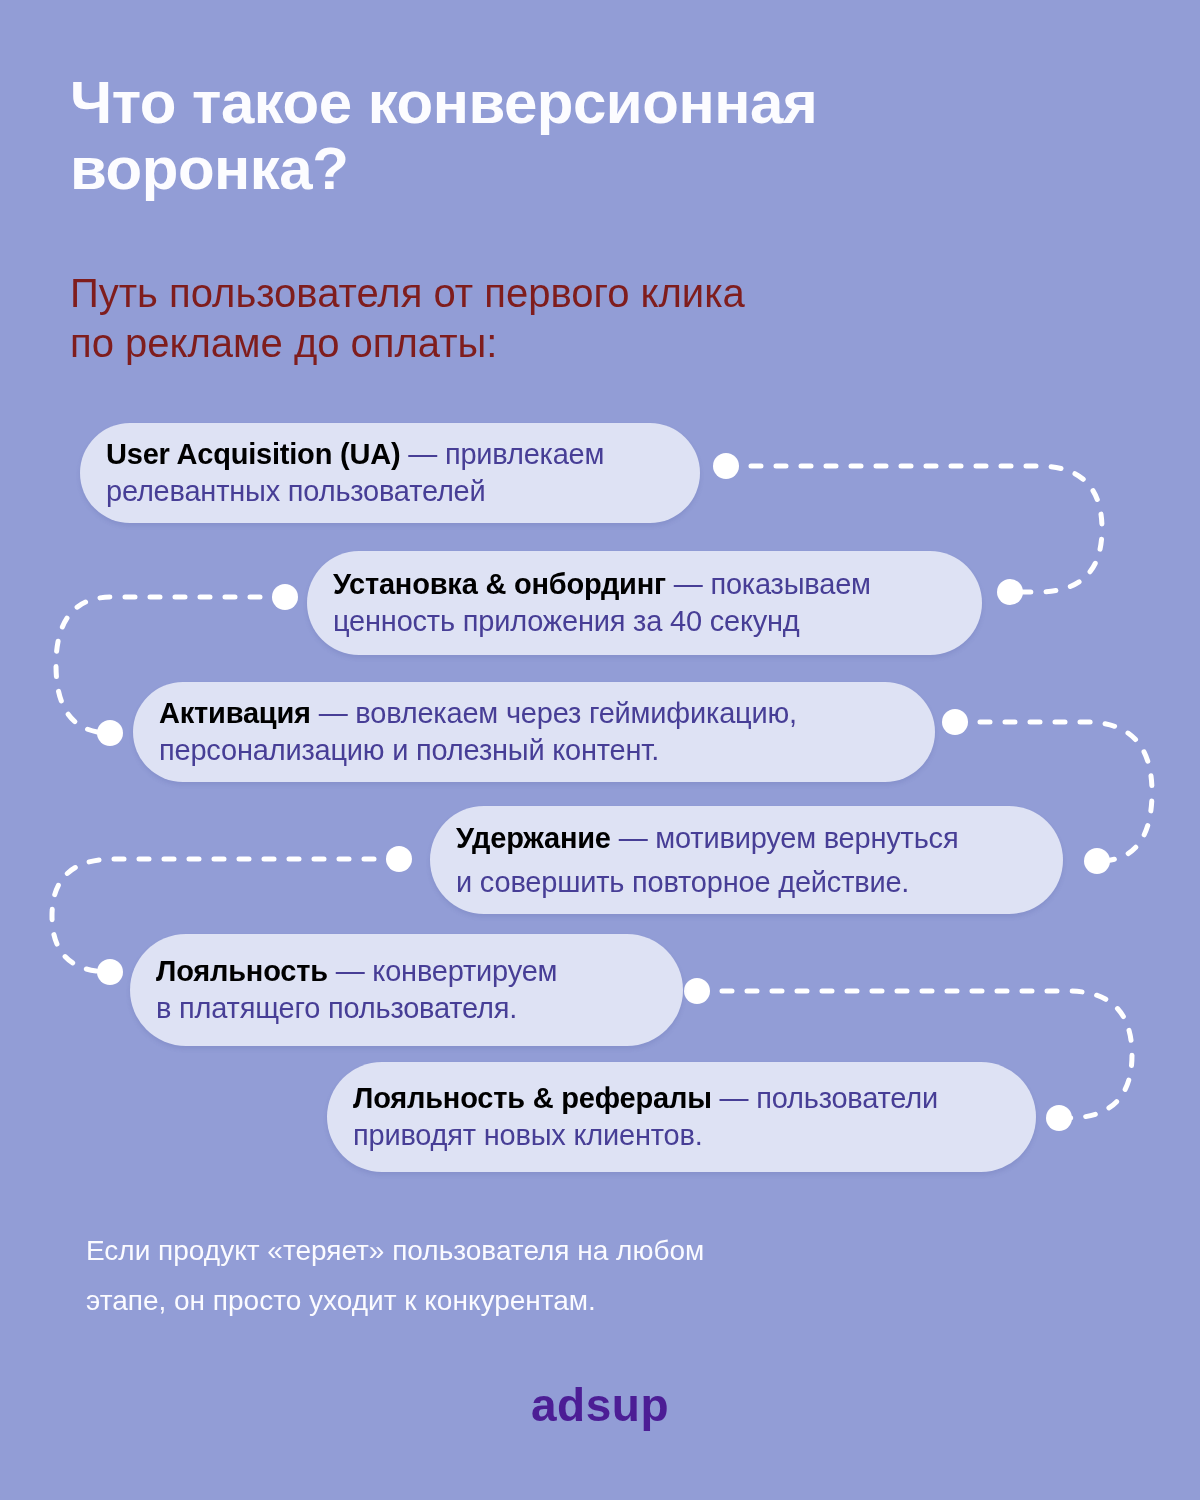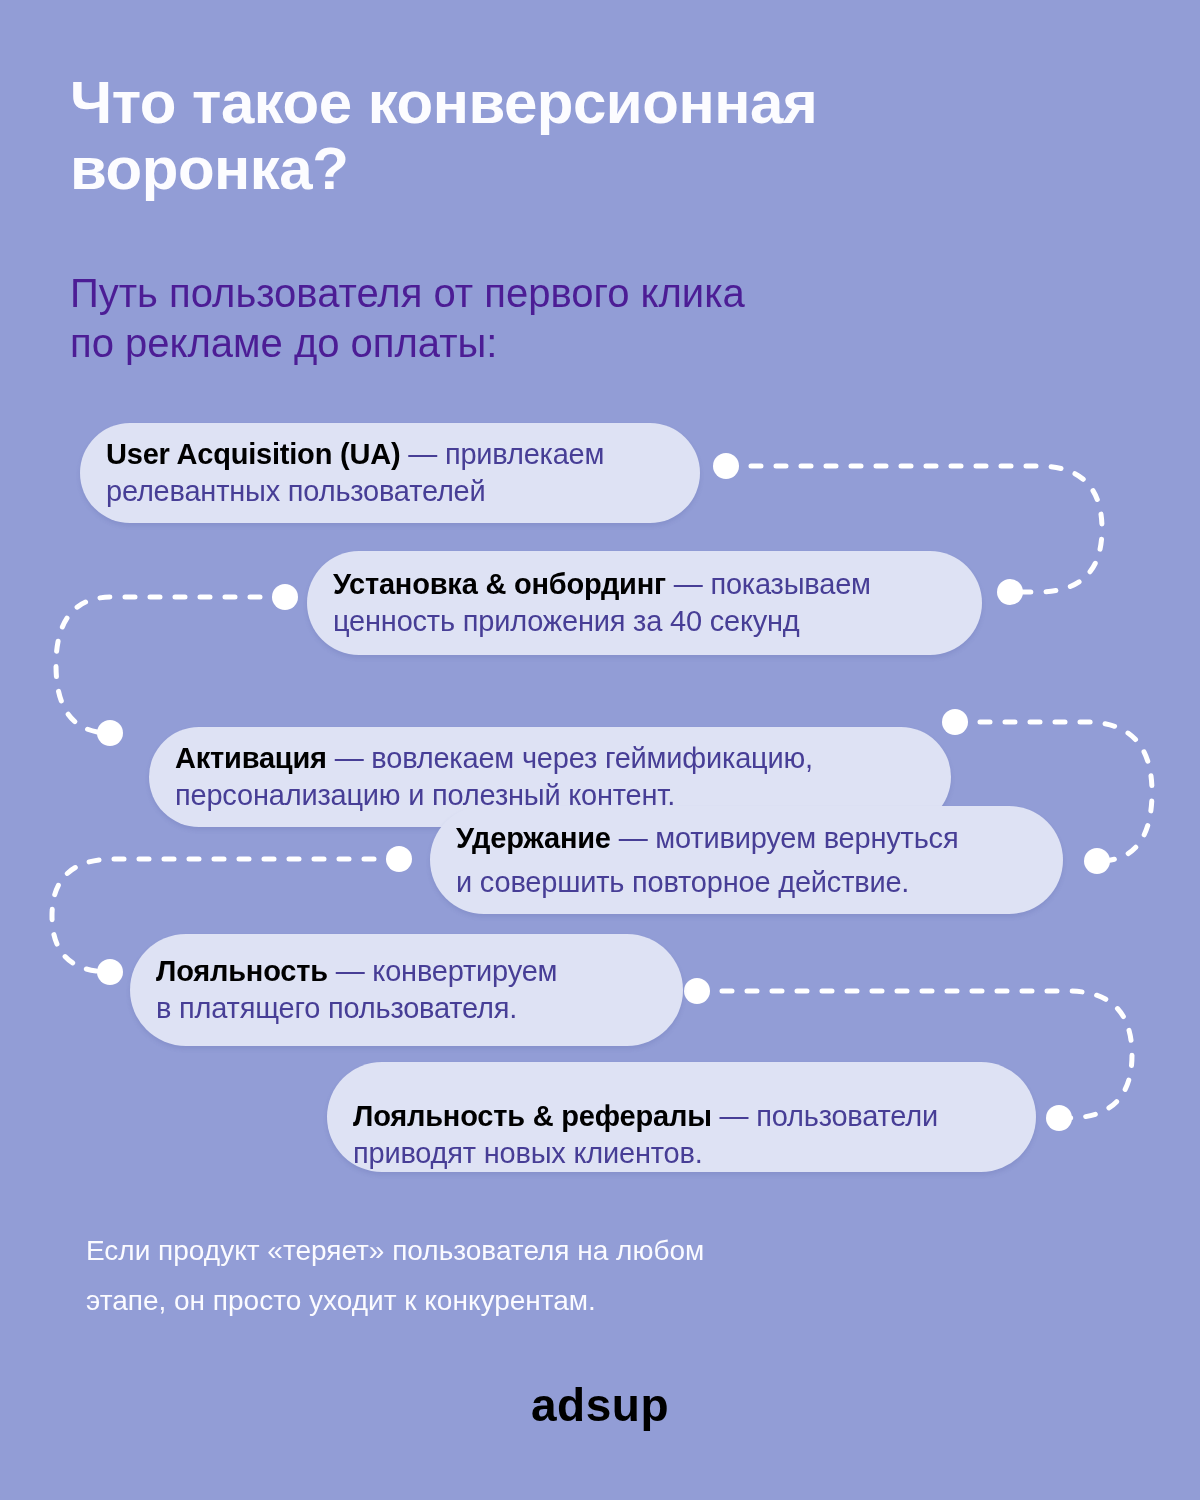--- a/index.html
+++ b/index.html
@@ -41,21 +41,21 @@
     line-height: 66px;
     letter-spacing: -0.5px;
   }
   .title .line, .subtitle .line, .footer-note .line { display: block; }
 
   .subtitle {
     position: absolute;
     left: 70px; top: 268px;
     width: 900px;
     margin: 0;
-    color: #4c1d95;
+    color: #7f1d1d;
     font-size: 40px;
     font-weight: 400;
     line-height: 50px;
   }
 
   .card {
     position: absolute;
     background: #dee2f4;
     border-radius: 56px;
     display: flex;
@@ -67,42 +67,42 @@
     font-size: 29px;
     line-height: 37px;
     letter-spacing: -0.2px;
     color: #473e96;
   }
   .card .line { display: block; white-space: nowrap; }
   .card .term { color: #000000; font-weight: 700; }
 
   .c1 { left: 80px;  top: 423px;  width: 620px; height: 100px; }
   .c2 { left: 307px; top: 551px;  width: 675px; height: 104px; }
-  .c3 { left: 149px; top: 682px;  width: 802px; height: 100px; margin-top: 45px; }
+  .c3 { left: 133px; top: 682px;  width: 802px; height: 100px; }
   .c4 { left: 430px; top: 806px;  width: 633px; height: 108px; gap: 7px; }
   .c5 { left: 130px; top: 934px;  width: 553px; height: 112px; }
-  .c6 { left: 327px; top: 1062px; width: 709px; height: 110px; justify-content: flex-end; }
+  .c6 { left: 327px; top: 1062px; width: 709px; height: 110px; }
 
   .footer-note {
     position: absolute;
     left: 70px; top: 1210px;
     width: 1080px;
     margin: 16px;
     color: #fbfbff;
     font-size: 28px;
     font-weight: 400;
     line-height: 50px;
   }
 
   .logo {
     position: absolute;
     left: 0; top: 1378px;
     width: 100%;
     text-align: center;
-    color: #000000;
+    color: #4c1d95;
     font-size: 46px;
     font-weight: 700;
     letter-spacing: 0.5px;
   }
 </style>
 </head>
 <body>
 
 <div class="canvas">
 

